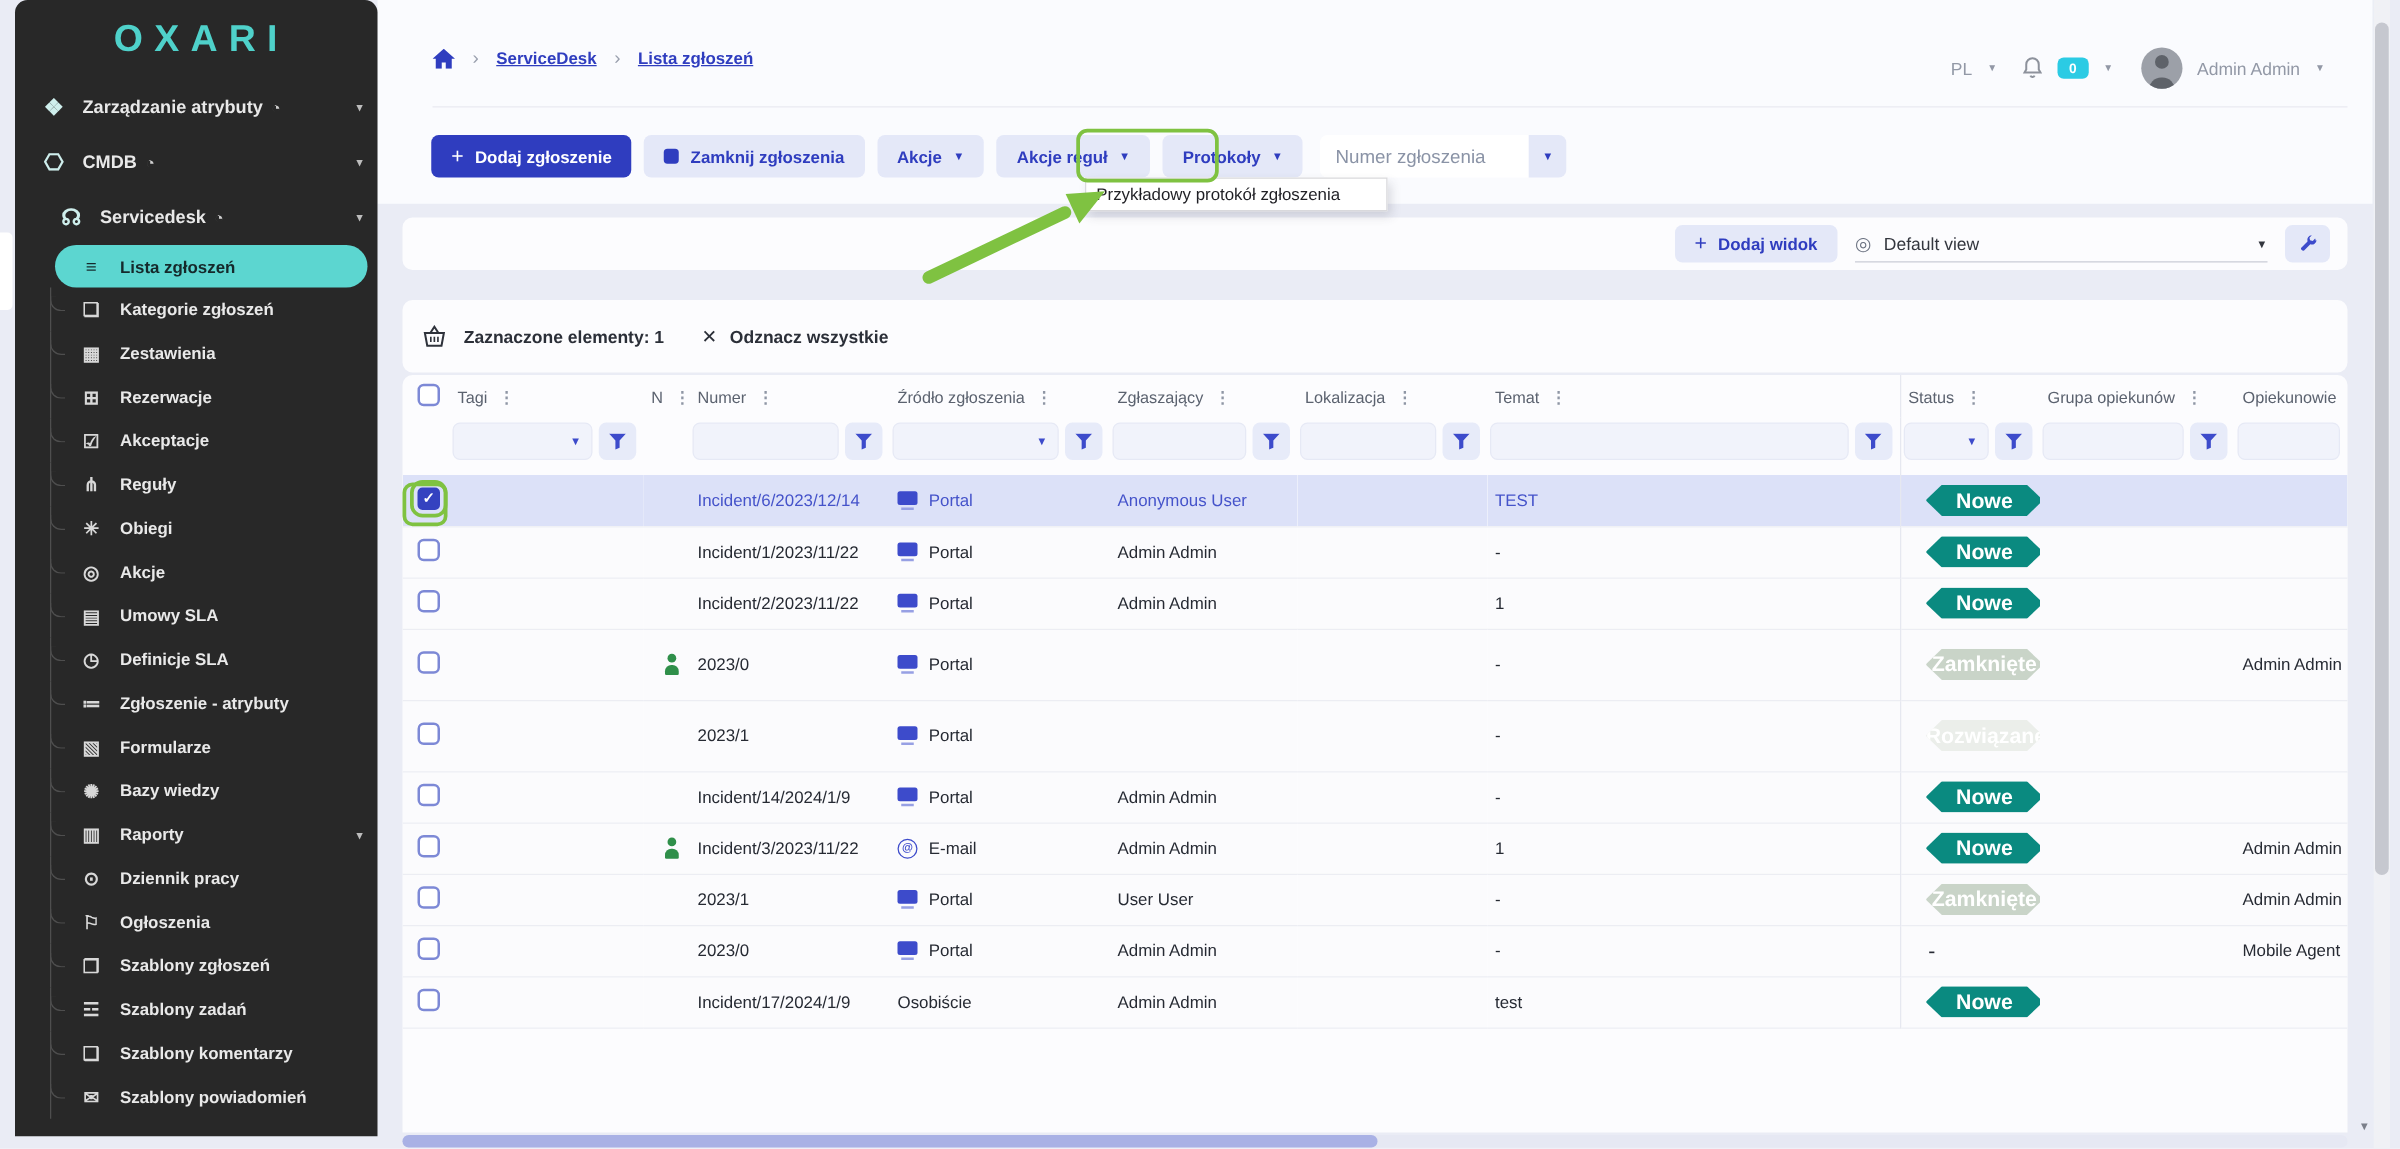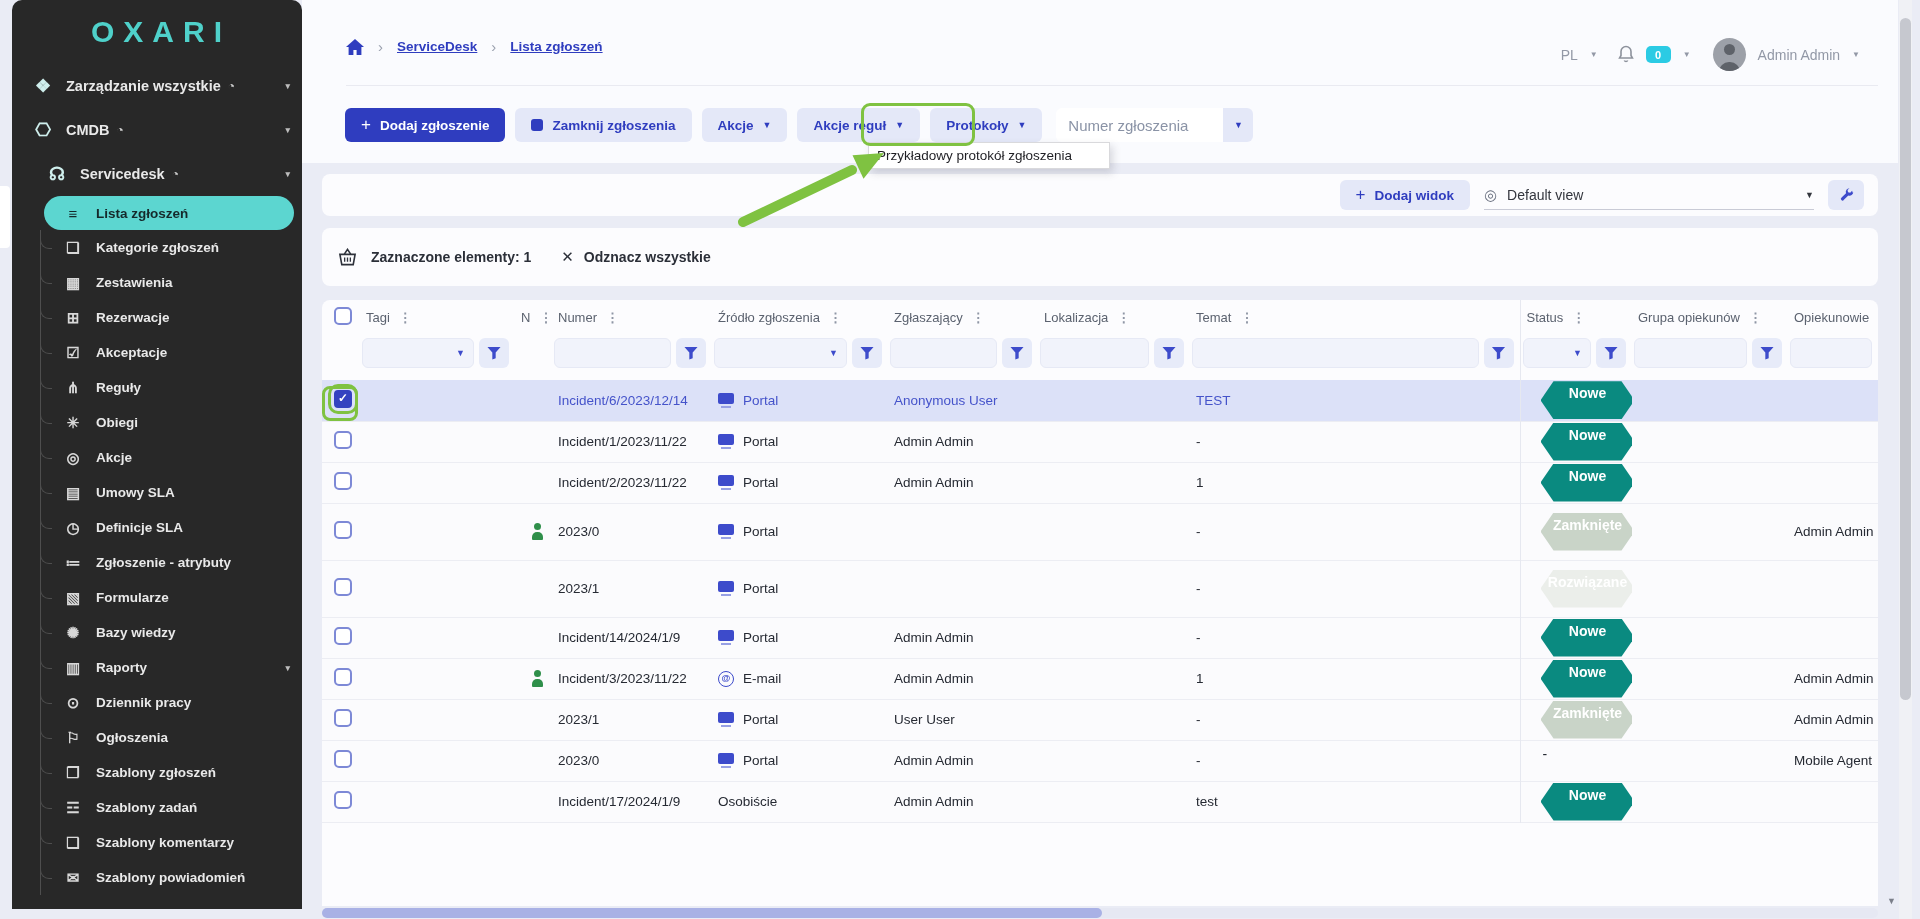--- a/index.html
+++ b/index.html
@@ -62,21 +62,21 @@
 
   
   .viewsbar { position:absolute; left:322px; top:174px; width:1556px; height:42px; background:#FCFCFE; border-radius:8px;
               display:flex; align-items:center; justify-content:flex-end; gap:14px; padding:0 14px; z-index:1; }
   .view-select { display:flex; align-items:center; gap:10px; width:330px; border-bottom:1px solid #C9CBD6; height:30px; color:#33363E; font-size:14px; cursor:pointer; }
   .view-eye { color:#6A7180; font-size:15px; }
   .view-caret { margin-left:auto; font-size:9px; color:#33363E; }
   .wrench-btn { width:36px; height:30px; background:#E4E8F8; border:none; border-radius:6px; display:flex; align-items:center; justify-content:center; cursor:pointer; }
 
   
-  .selectionbar { position:absolute; left:322px; top:228px; width:1556px; height:58px; background:#FCFCFE; border-radius:8px;
+  .selectionbar { position:absolute; left:322px; top:240px; width:1556px; height:58px; background:#FCFCFE; border-radius:8px;
                   display:flex; align-items:center; gap:14px; padding:0 16px; color:#2B2F38; font-size:14px; font-weight:600; }
   .desel { display:flex; align-items:center; gap:10px; margin-left:16px; cursor:pointer; }
   .x-ic { font-size:15px; font-weight:400; }
 
   
   .tablecard { position:absolute; left:322px; top:300px; width:1556px; height:606px; background:#FCFCFE; border-radius:8px 8px 0 0; overflow:hidden; }
   table { border-collapse:collapse; table-layout:fixed; width:1556px; }
   th, td { text-align:left; vertical-align:middle; overflow:hidden; white-space:nowrap; }
   thead .labels th { height:34px; font-size:13px; font-weight:400; color:#5B626F; padding-left:6px; }
   .colmenu { color:#8F96A5; font-weight:700; font-size:13px; margin-left:9px; cursor:pointer; }
@@ -102,21 +102,21 @@
   .srcic.portal::before { content:''; position:absolute; left:0; top:0; width:16px; height:11px; background:#3D4BCB; border-radius:2px; }
   .srcic.portal::after { content:''; position:absolute; left:3px; bottom:0; width:10px; height:2px; background:#97A0E4; }
   .srcic.email::before { content:'@'; position:absolute; left:0; top:0; width:14px; height:14px; border:1.5px solid #3D4BCB;
                          border-radius:50%; color:#3D4BCB; font-size:9px; line-height:13px; text-align:center; font-weight:700; }
   
   .person { width:16px; height:17px; position:relative; display:none; margin:0 auto; }
   .person.show { display:block; }
   .person::before { content:''; position:absolute; top:0; left:5px; width:7px; height:7px; border-radius:50%; background:#2F8F4A; }
   .person::after { content:''; position:absolute; bottom:0; left:3px; width:11px; height:8px; border-radius:5px 5px 1px 1px; background:#2F8F4A; }
   
-  .badge { display:inline-block; width:94px; height:38px; line-height:25px; text-align:center; color:#fff; font-size:14px; font-weight:700;
+  .badge { display:inline-block; width:94px; height:25px; line-height:25px; text-align:center; color:#fff; font-size:17px; font-weight:700;
            clip-path:polygon(13px 0,calc(100% - 13px) 0,100% 50%,calc(100% - 13px) 100%,13px 100%,0 50%); margin-left:14px; }
   .badge.new { background:#0A8A80; }
   .badge.closed { background:#C9D4C8; }
   .badge.resolved { background:#EBEEEA; }
   .badge.dash { background:none; clip-path:none; color:#262A33; width:auto; font-weight:400; margin-left:16px; }
   tbody tr.selected .badge { color:#fff; }
 
   
   .hscroll { position:absolute; left:322px; top:908px; width:1556px; height:10px; background:#E6E8F3; border-radius:5px; }
   .hthumb { position:absolute; left:0; top:0; width:780px; height:10px; background:#A9B1E5; border-radius:5px; cursor:pointer; }
@@ -135,21 +135,21 @@
 </head>
 <body>
 
 <div class="topband"></div>
 
 <aside class="sidebar">
   <div class="logo">OXARI</div>
   <nav class="nav">
     <div class="nav-item top">
       <span class="nav-ic">❖</span>
-      <span class="nav-label">Zarządzanie wszystkie</span>
+      <span class="nav-label">Zarządzanie atrybuty</span>
       <span class="gauge">◔</span>
       <span class="chev">▾</span>
     </div>
 
     <div class="nav-item top">
       <span class="nav-ic">⎔</span>
       <span class="nav-label">CMDB</span>
       <span class="gauge">◔</span>
       <span class="chev">▾</span>
     </div>

